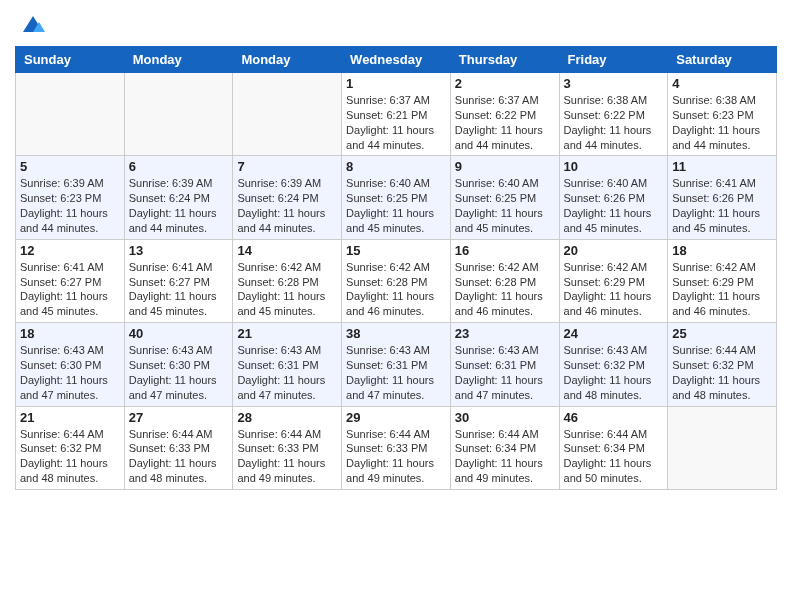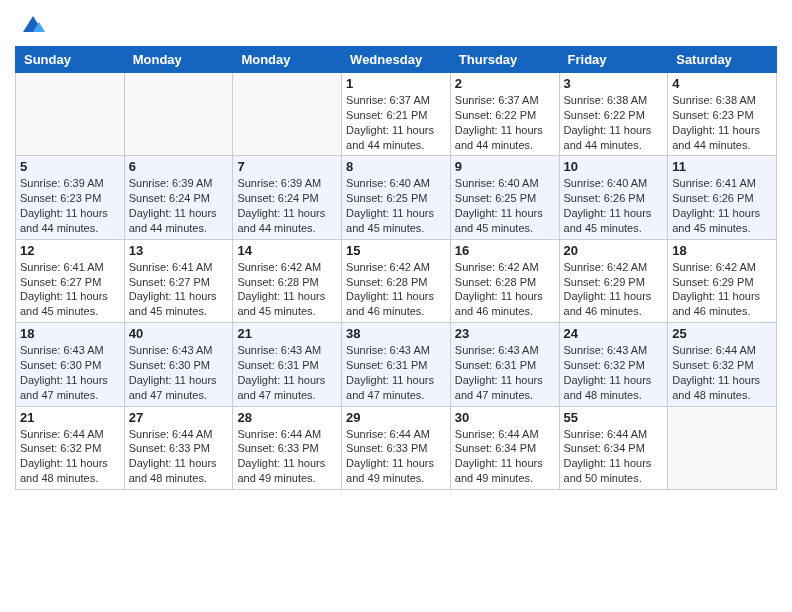--- a/index.html
+++ b/index.html
@@ -319,21 +319,21 @@
 Sunset: 6:33 PM
 Daylight: 11 hours and 49 minutes.</div>
           </td>
           <td>
             <div class="day-number">30</div>
             <div class="day-info" style="white-space: pre-line;">Sunrise: 6:44 AM
 Sunset: 6:34 PM
 Daylight: 11 hours and 49 minutes.</div>
           </td>
           <td>
-            <div class="day-number">55</div>
+            <div class="day-number">46</div>
             <div class="day-info" style="white-space: pre-line;">Sunrise: 6:44 AM
 Sunset: 6:34 PM
 Daylight: 11 hours and 50 minutes.</div>
           </td>
           <td class="empty"></td>
         </tr>
       </tbody>
   </table>
 </div>
 

